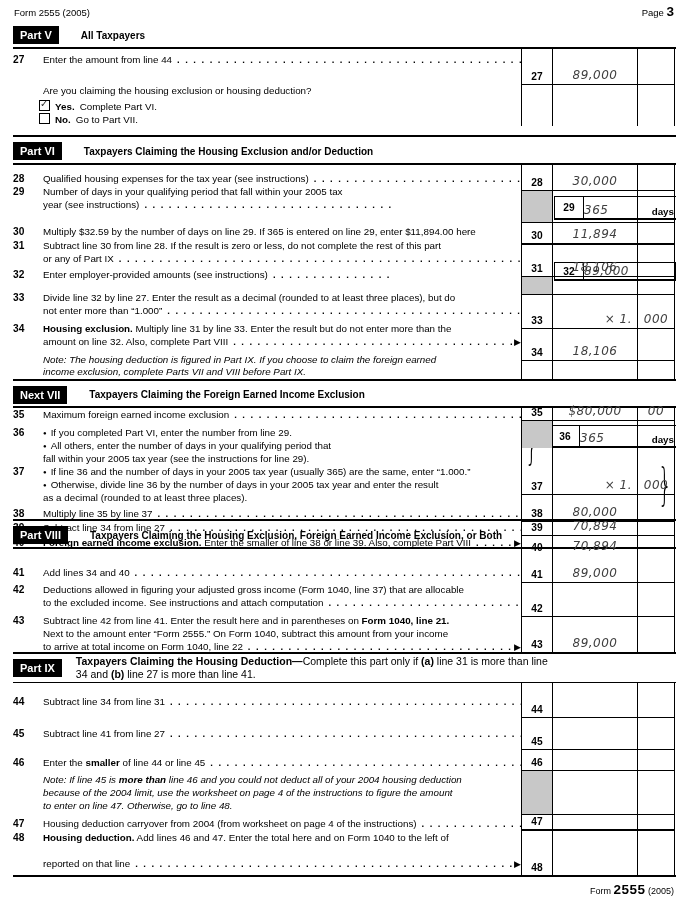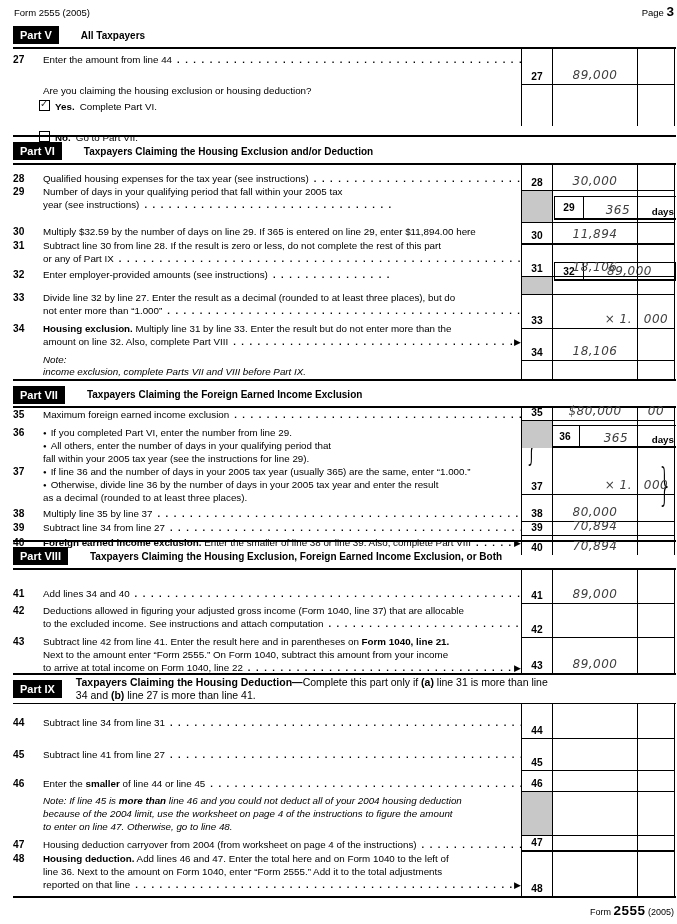--- a/index.html
+++ b/index.html
@@ -44,21 +44,21 @@
   .ccen{width:38px;flex:none;border-left:1.5px solid #000;border-right:1.5px solid #000;box-sizing:border-box;
         display:flex;align-items:flex-end;justify-content:center;padding-bottom:2px}
   .gray{background:#c8c8c8}
   .hw{font-family:"DejaVu Sans",sans-serif;font-style:italic;color:#3f3f3f;font-size:12px;letter-spacing:0.5px;white-space:nowrap}
   
   .ibox{position:absolute;right:0;display:flex;border:1.5px solid #000;border-right:none;border-bottom:2.5px solid #000;
         box-sizing:border-box;background:#fff}
   .ibox.rb{border-right:1.5px solid #000}
   .ib-no{width:28px;flex:none;border-right:1.5px solid #000;display:flex;align-items:center;justify-content:center;
          font-weight:bold;font-size:10.2px}
-  .ib-val{flex:1;display:flex;align-items:flex-end;justify-content:center;padding-bottom:1px}
+  .ib-val{flex:1;display:flex;align-items:flex-end;justify-content:flex-start;padding-bottom:1px}
   .ib-unit{flex:none;font-weight:bold;font-size:9.8px;align-self:flex-end;padding:0 2px 1px 0}
   .brace{position:absolute;font-family:"DejaVu Sans",sans-serif;transform:scaleX(0.5);transform-origin:center;
          font-size:44px;line-height:44px;font-weight:100}
   
   .cbrow{padding-left:26px;box-sizing:border-box}
   .cb{display:inline-block;width:9px;height:9px;border:1.4px solid #000;margin-right:5px;position:relative;top:1px;flex:none}
   .cb.checked::after{content:"✓";position:absolute;top:-3px;left:0;font-size:10px;color:#333}
   .cblab{font-weight:bold;margin-right:5px}
   
   .foot{text-align:right;font-size:9px;padding:5px 2px 0 0}
@@ -84,21 +84,21 @@
       <span class="lno">27</span><span class="seg"><span>Enter the amount from line 44</span></span><span class="dots"></span>
     </div>
     <div class="tl cbrow" style="top:50px">
       <span class="cb checked"></span>
       <span class="cblab">Yes.</span>
       <span class="seg">Complete Part VI.</span>
     </div>
     <div class="tl cont" style="top:36px">
       <span class="seg">Are you claiming the housing exclusion or housing deduction?</span>
     </div>
-    <div class="tl cbrow" style="top:81px">
+    <div class="tl cbrow" style="top:63px">
       <span class="cb"></span>
       <span class="cblab">No.</span>
       <span class="seg">Go to Part VII.</span>
     </div>
     <div class="rcol">
       <div class="rrow bb" style="height:36px">
         <div class="cnum">
             <span>27</span>
           </div>
         <div class="camt">
@@ -161,21 +161,21 @@
     <div class="tl cont" style="top:140px">
       <span class="seg"><span>not enter more than “1.000”</span></span><span class="dots"></span>
     </div>
     <div class="tl" style="top:158px">
       <span class="lno">34</span><span class="seg"><span class="b">Housing exclusion.</span><span> Multiply line 31 by line 33. Enter the result but do not enter more than the</span></span>
     </div>
     <div class="tl cont" style="top:171px">
       <span class="seg"><span>amount on line 32. Also, complete Part VIII</span></span><span class="dots"></span><span class="arrow"></span>
     </div>
     <div class="tl cont" style="top:189px">
-      <span class="seg notehd">Note:</span>
+      <span class="seg notehd">Note:</span><span class="seg"><span class="i"> The housing deduction is figured in Part IX. If you choose to claim the foreign earned</span></span>
     </div>
     <div class="tl cont" style="top:201px">
       <span class="seg"><span class="i">income exclusion, complete Parts VII and VIII before Part IX.</span></span>
     </div>
     <div class="rcol">
       <div class="rrow bb" style="height:26px">
         <div class="cnum">
             <span>28</span>
           </div>
         <div class="camt">
@@ -234,25 +234,25 @@
       <div class="rrow" style="height:18px">
         <div class="cnum"></div>
           <div class="camt"></div>
           <div class="ccen"></div>
       </div>
     </div>
   </div>
 
   <div class="sep"></div>
   <div class="ph" style="height:23px">
-    <span class="badge">Part VII</span>
+    <span class="badge">Next VII</span>
     <span class="ptitle">Taxpayers Claiming the Foreign Earned Income Exclusion</span>
   </div>
   <div class="sep"></div>
-  <div class="pbody" style="height:132px">
+  <div class="pbody" style="height:111px">
     <div class="tl" style="top:1px">
       <span class="lno">35</span><span class="seg"><span>Maximum foreign earned income exclusion</span></span><span class="dots"></span>
     </div>
     <div class="tl w378" style="top:19px">
       <span class="lno">36</span><span class="bul"></span><span class="seg"><span>If you completed Part VI, enter the number from line 29.</span></span>
     </div>
     <div class="tl cont w378" style="top:32px">
       <span class="bul"></span><span class="seg"><span>All others, enter the number of days in your qualifying period that</span></span>
     </div>
     <div class="tl cont w378" style="top:45px">
@@ -426,23 +426,20 @@
     </div>
     <div class="tl cont" style="top:117px">
       <span class="seg"><span class="i">to enter on line 47. Otherwise, go to line 48.</span></span>
     </div>
     <div class="tl" style="top:135px">
       <span class="lno">47</span><span class="seg"><span>Housing deduction carryover from 2004 (from worksheet on page 4 of the instructions)</span></span><span class="dots"></span>
     </div>
     <div class="tl" style="top:149px">
       <span class="lno">48</span><span class="seg"><span class="b">Housing deduction.</span><span> Add lines 46 and 47. Enter the total here and on Form 1040 to the left of</span></span>
     </div>
-    <div class="tl cont" style="top:162px">
-      <span class="seg"><span>line 36. Next to the amount on Form 1040, enter “Form 2555.” Add it to the total adjustments</span></span>
-    </div>
     <div class="tl cont" style="top:175px">
       <span class="seg"><span>reported on that line</span></span><span class="dots"></span><span class="arrow"></span>
     </div>
     <div class="rcol">
       <div class="rrow bb" style="height:35px">
         <div class="cnum">
             <span>44</span>
           </div>
         <div class="camt">
             <span class="hw"></span>

